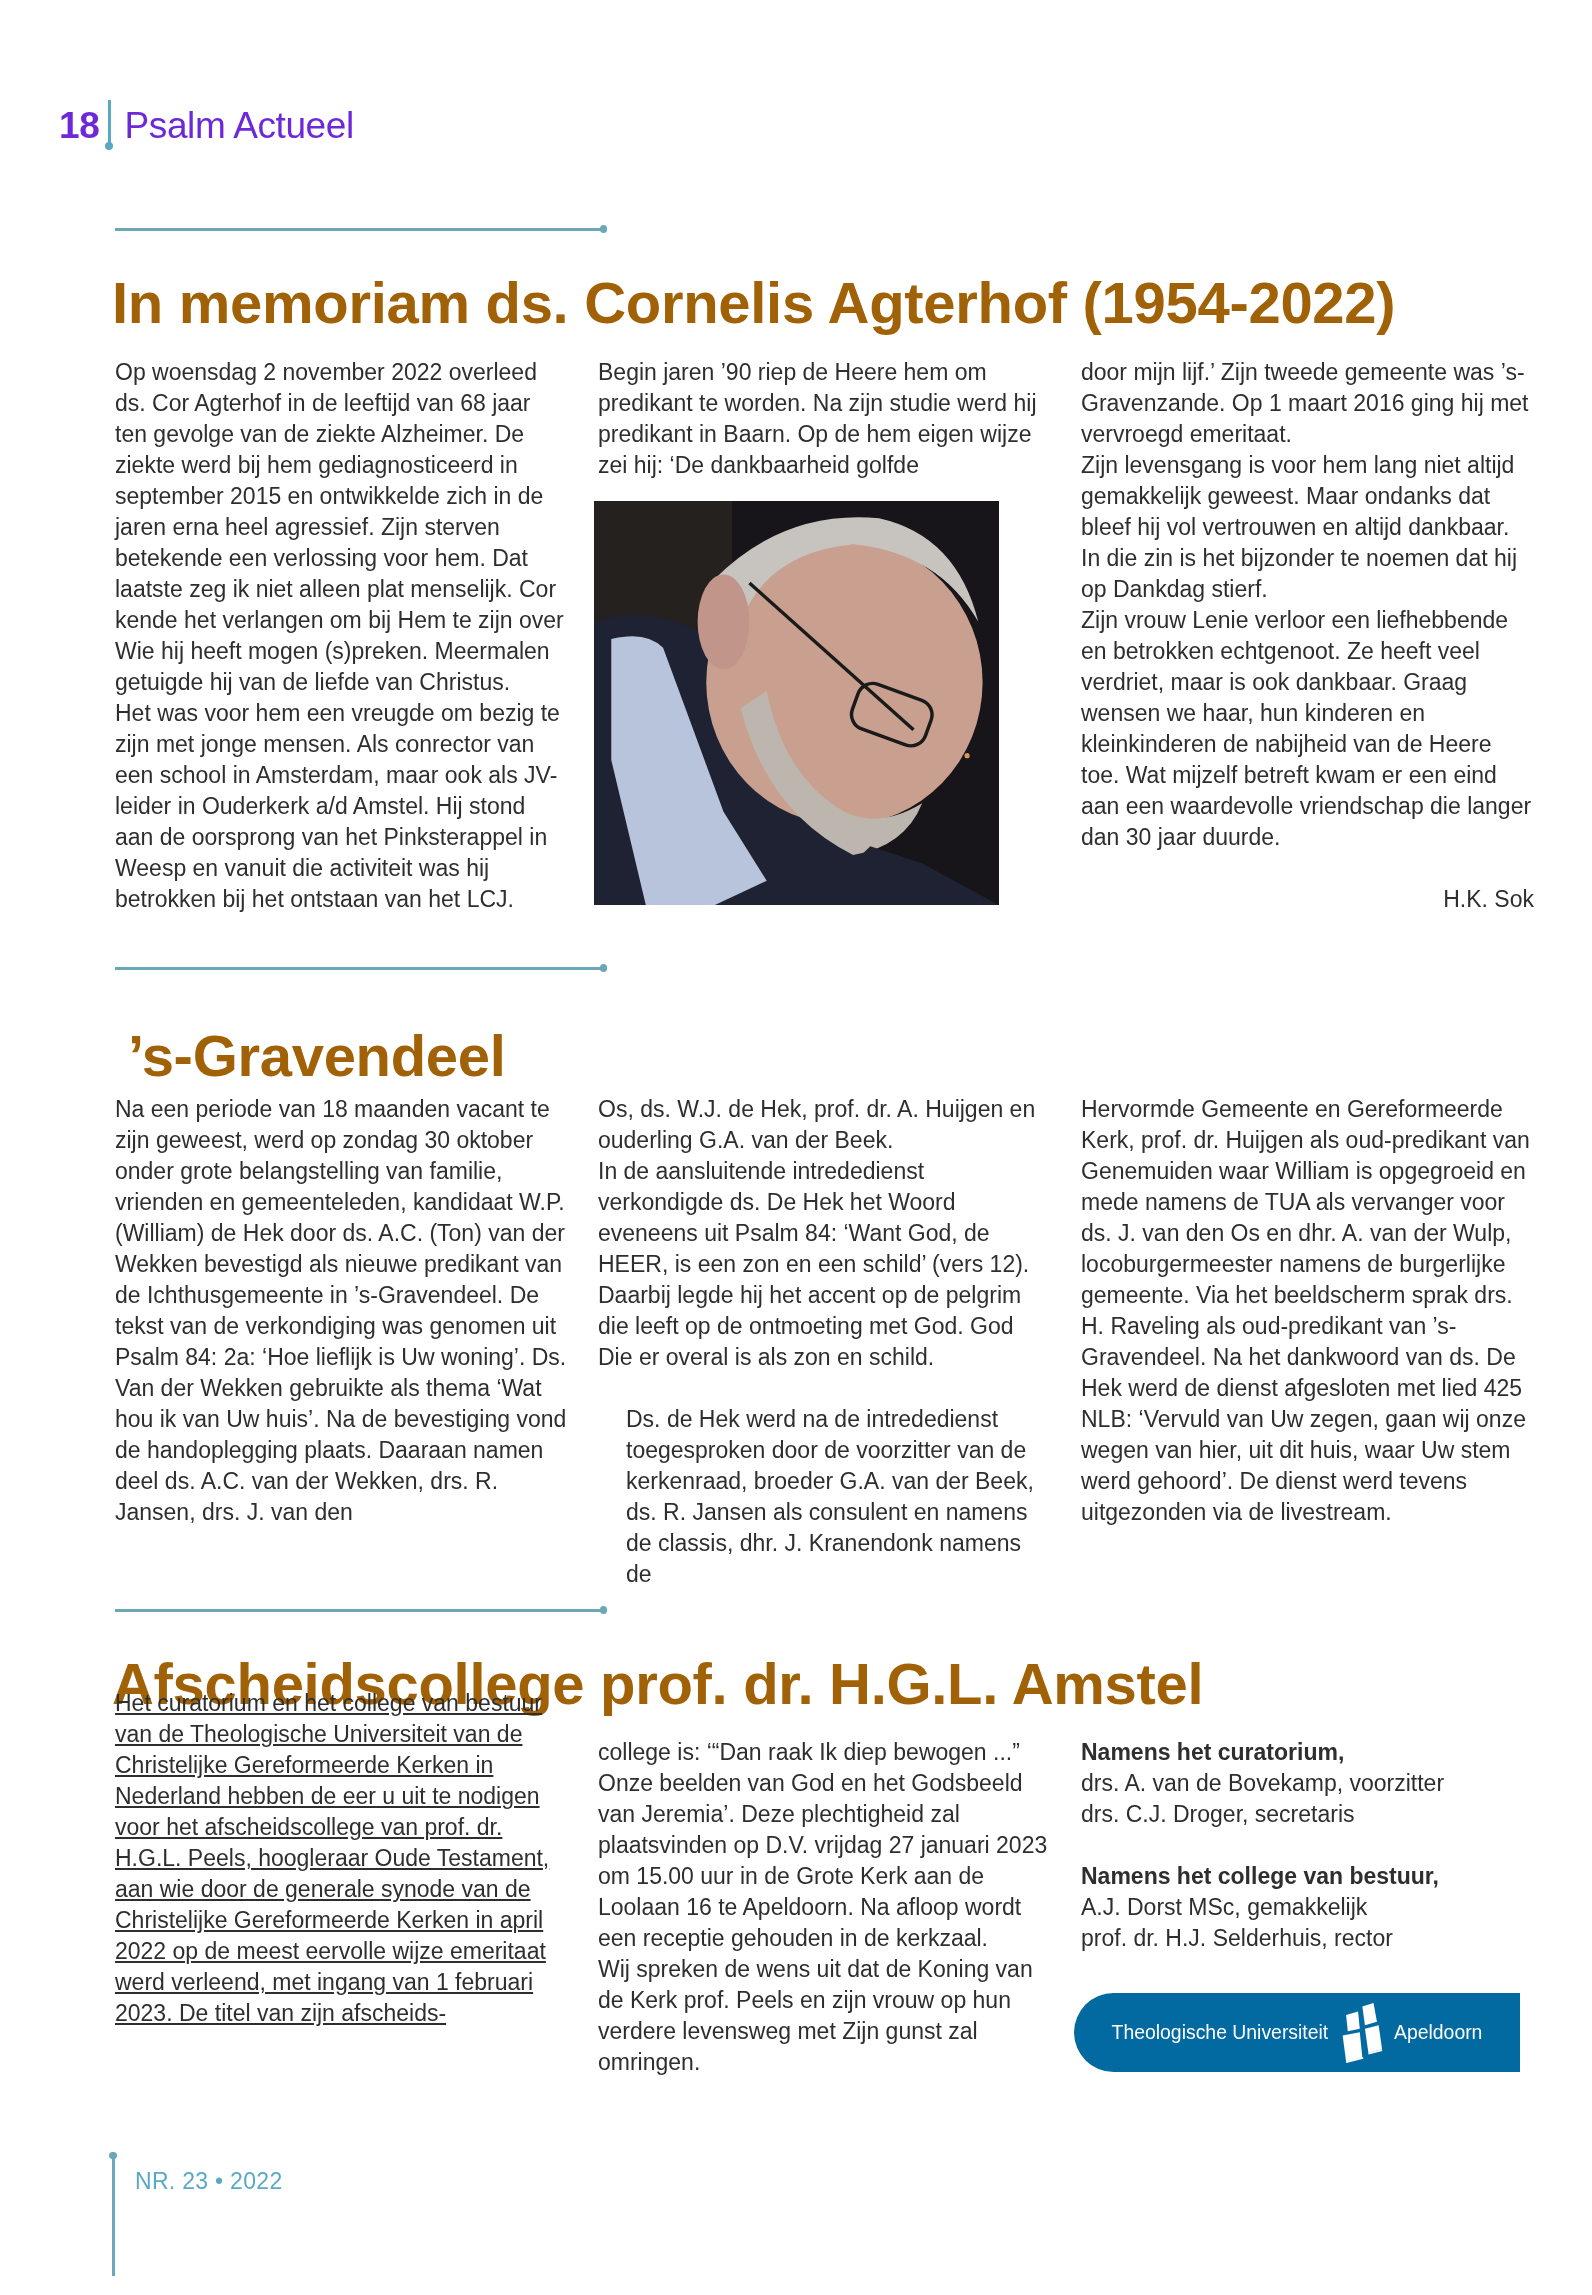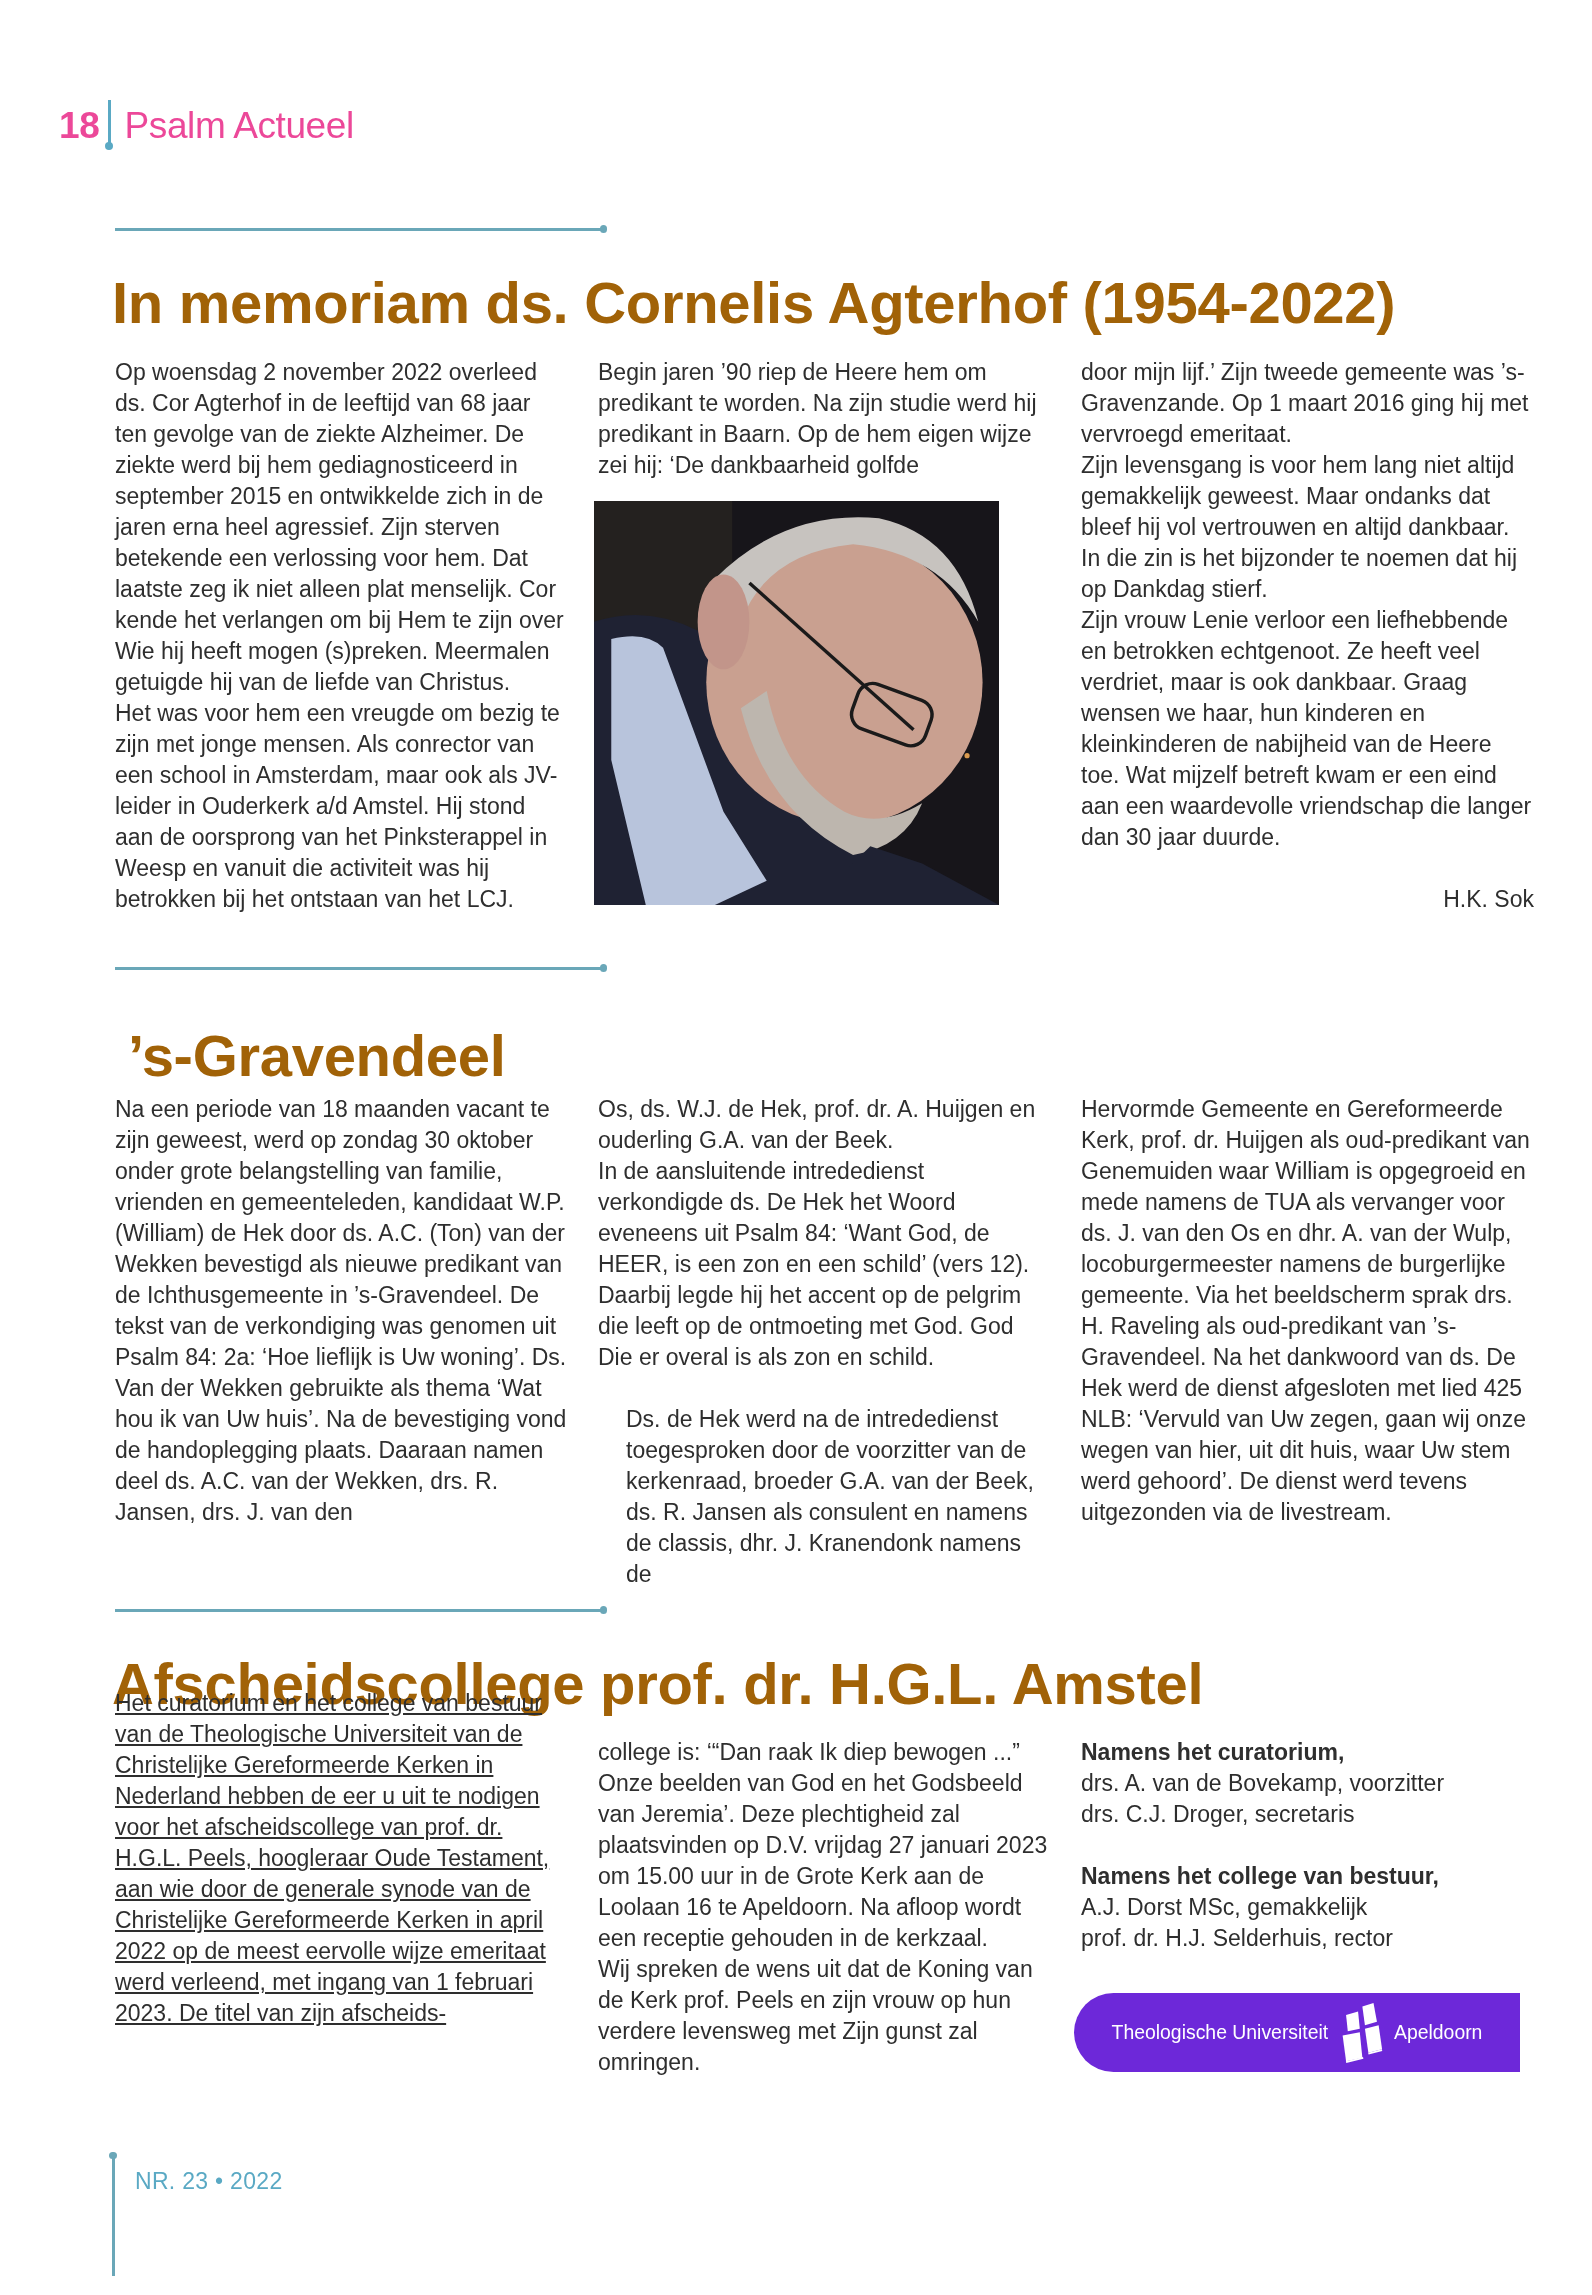--- a/index.html
+++ b/index.html
@@ -2,21 +2,21 @@
 <html style="font-size:14px"><head>
 <meta charset="utf-8">
 <style>
   html, body { margin: 0; padding: 0; background: #ffffff; }
   body { width: 1592px; height: 2295px; position: relative; overflow: hidden;
          font-family: "Liberation Sans", "DejaVu Sans", sans-serif; color: #2b2b2b; }
   .abs { position: absolute; }
 
   
   .page-header { left: 59px; top: 93px; height: 52px; display: flex; align-items: baseline;
-                 color: #ec4899; font-weight: 700; font-size: 37px; letter-spacing: -0.4px; }
+                 color: #6d28d9; font-weight: 700; font-size: 37px; letter-spacing: -0.4px; }
   .page-num { margin-right: 8.6px; }
   .hdr-bar { position: relative; width: 2.6px; height: 45px; background: #5aa9c4; margin-right: 14px; top: 7px; }
   .hdr-bar::after { content: ""; position: absolute; left: -2.6px; bottom: -5.2px; width: 7.8px; height: 7.8px; border-radius: 50%; background: #5aa9c4; }
   .hdr-title { font-weight: 400; }
 
   
   .divider { left: 115px; width: 488px; height: 2.6px; background: #6aa7b8; }
   .divider::after { content: ""; position: absolute; right: -4.3px; top: -2.6px; width: 7.8px; height: 7.8px; border-radius: 50%; background: #6aa7b8; }
 
   
@@ -29,21 +29,21 @@
   .sig { text-align: right; margin-top: 31px !important; }
   .bold { font-weight: 700; }
 
   
   .photo { left: 594px; top: 501px; width: 405px; height: 404px; overflow: hidden;
            background: radial-gradient(ellipse 60% 55% at 60% 45%, #c99e8e 0%, #b88a7b 35%, #8b6a60 55%, transparent 70%),
                        linear-gradient(160deg, #1a1716 0%, #2a2220 40%, #1c1c24 100%); }
   .photo svg { width: 100%; height: 100%; display: block; }
 
   
-  .tua-badge { left: 1074px; top: 1993px; width: 446px; height: 79px; background: #6d28d9;
+  .tua-badge { left: 1074px; top: 1993px; width: 446px; height: 79px; background: #0369a1;
                border-radius: 40px 0 0 40px; display: flex; align-items: center; justify-content: center; color: #fff; font-size: 19.4px; }
   .tua-badge .logo-mark { width: 45px; height: 60px; margin: 0 10.4px; }
 
   
   .footer-bar { left: 112px; top: 2155px; width: 2.6px; height: 121px; background: #6aa7b8; }
   .footer-bar::before { content: ""; position: absolute; left: -2.6px; top: -3.5px; width: 7.8px; height: 7.8px; border-radius: 50%; background: #6aa7b8; }
   .footer-text { left: 135px; top: 2168px; font-size: 23px; font-weight: 400; color: #5aa9c4; letter-spacing: 0.3px; }
 </style>
 </head>
 <body>

